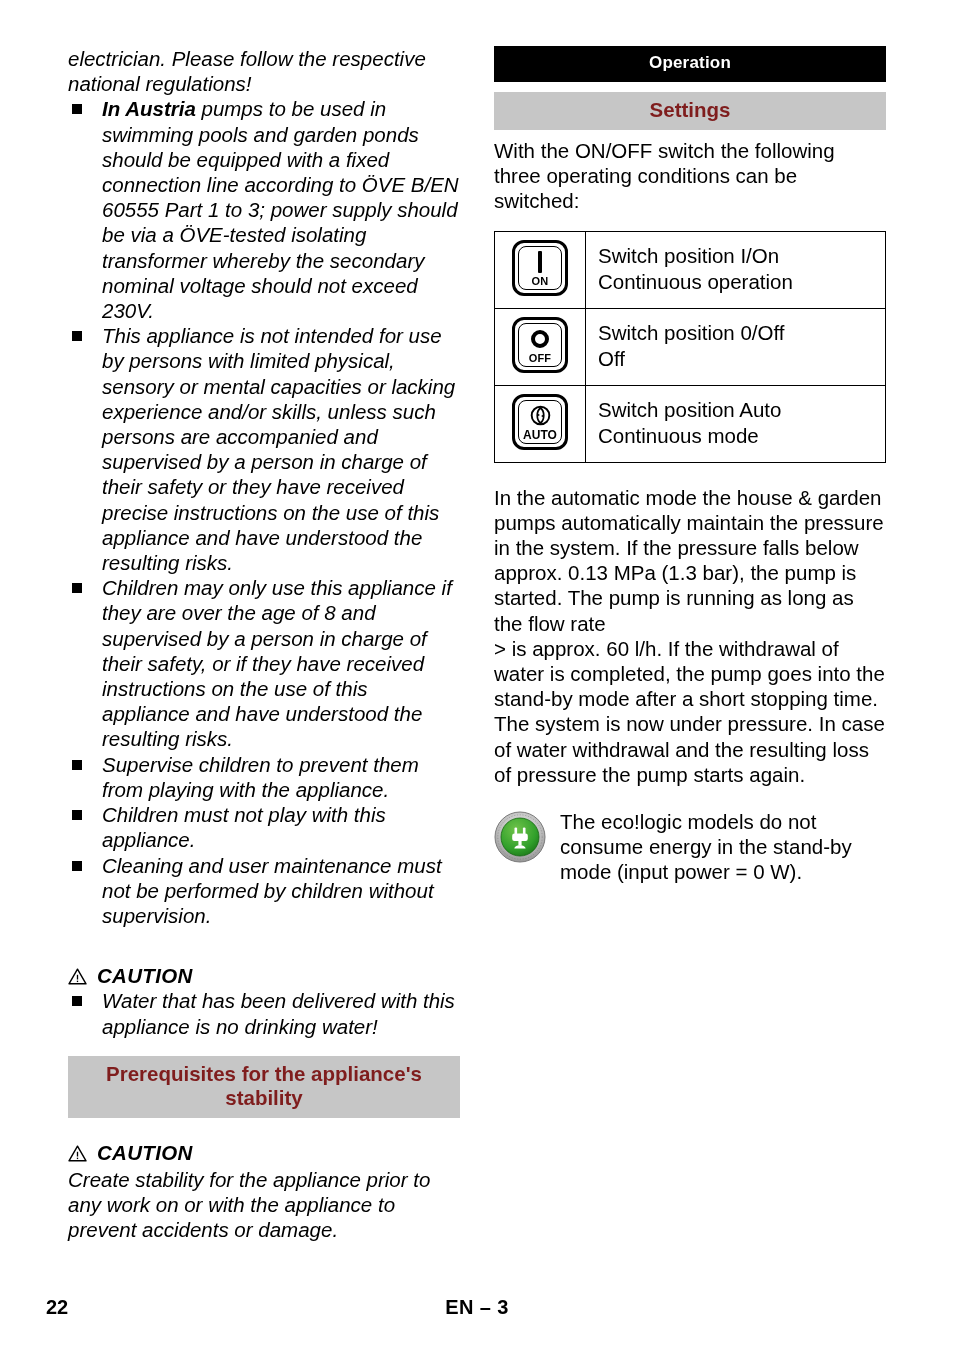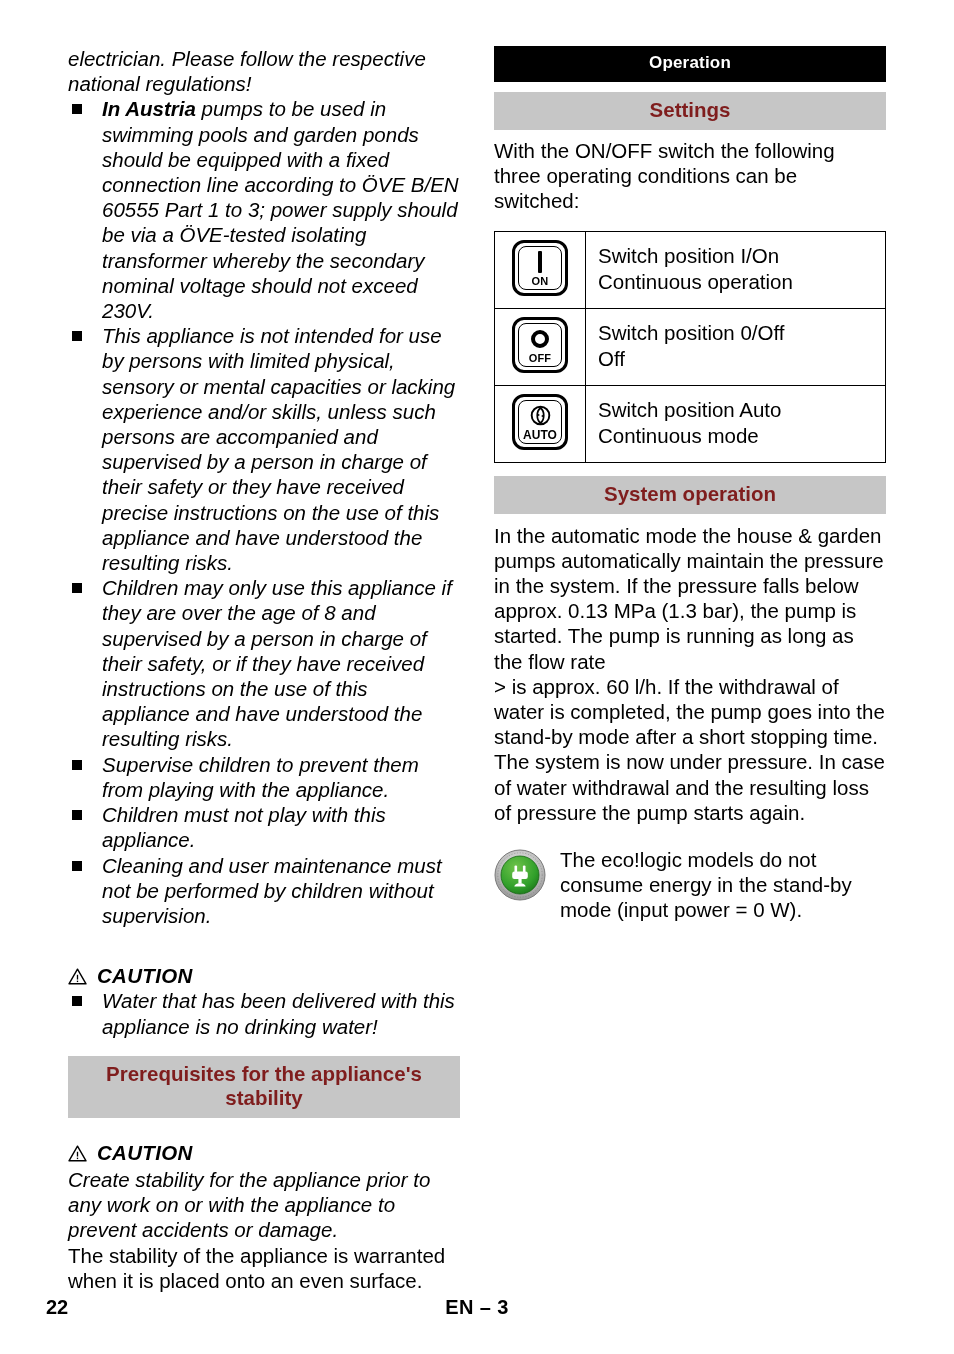--- a/index.html
+++ b/index.html
@@ -285,21 +285,20 @@
         <svg viewBox="0 0 20 18" width="19" height="17" aria-hidden="true">
           <path d="M10 1.3 L19 16.7 L1 16.7 Z" fill="none" stroke="#000" stroke-width="1.5" stroke-linejoin="round"></path>
           <rect x="9.3" y="7.2" width="1.4" height="5" fill="#000"></rect>
           <rect x="9.3" y="13.4" width="1.4" height="1.5" fill="#000"></rect>
         </svg>
       </span>
       <span class="caution-word">CAUTION</span>
     </div>
 
     <p class="para italic" style="margin-top:2px">Create stability for the appliance prior to any work on or with the appliance to prevent accidents or damage.</p>
-    <p class="para roman">The stability of the appliance is warranted when it is placed onto an even surface.</p>
   </div>
 
   <div class="col col-right">
 
     <div class="bar-black">Operation</div>
 
     <div style="height:10px"></div>
     <div class="bar-gray">Settings</div>
 
     <div style="height:8px"></div>
@@ -354,21 +353,20 @@
           </td>
           <td class="desc-cell">
             <div>Switch position Auto</div>
             <div>Continuous mode</div>
           </td>
         </tr>
       </tbody>
     </table>
 
     <div style="height:13px"></div>
-    <div class="bar-gray">System operation</div>
 
     <div style="height:9px"></div>
     <p class="para roman">In the automatic mode the house &amp; garden pumps automatically maintain the pressure in the system. If the pressure falls below approx. 0.13 MPa (1.3 bar), the pump is started. The pump is running as long as the flow rate</p>
     <p class="para roman">&gt; is approx. 60 l/h. If the withdrawal of water is completed, the pump goes into the stand-by mode after a short stopping time. The system is now under pressure. In case of water withdrawal and the resulting loss of pressure the pump starts again.</p>
 
     <div class="eco-note">
       <span class="eco-badge">
         <svg viewBox="0 0 52 52" width="52" height="52" aria-hidden="true">
           <defs>
             <radialGradient id="silver" cx="50%" cy="35%" r="70%">

